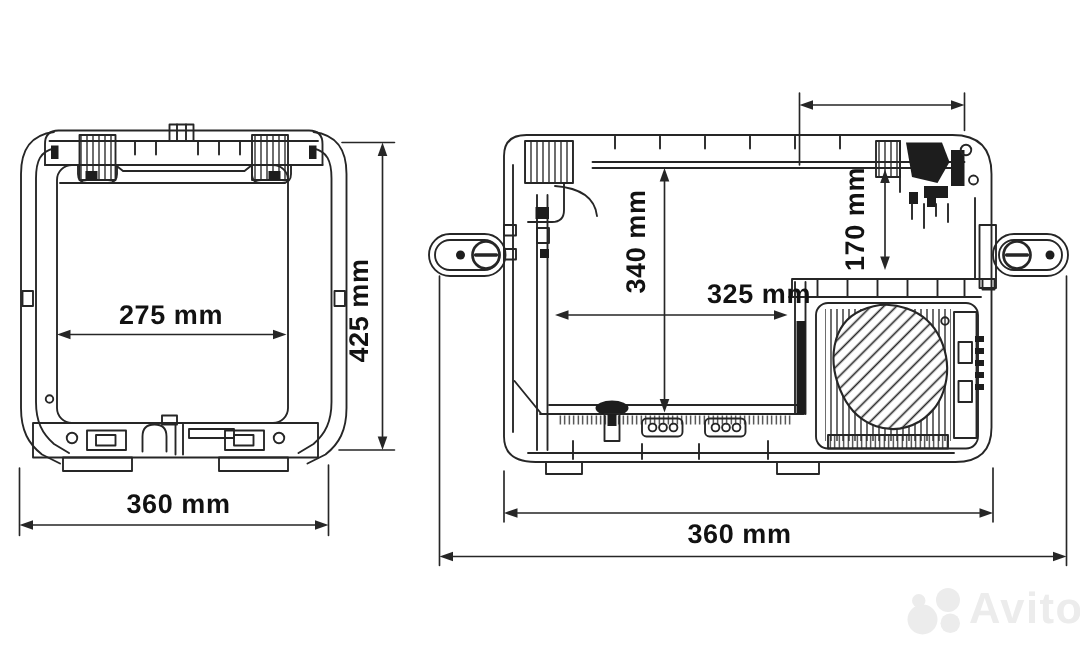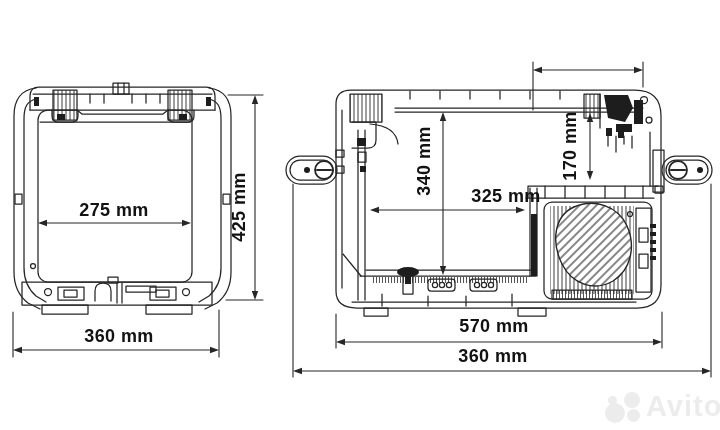--- a/index.html
+++ b/index.html
@@ -262,21 +262,20 @@
       </g>
     </g>
   </svg>
 
   <div class="dim-label" style="left:114px;top:210px">275 mm</div>
   <div class="dim-label rot" style="left:239px;top:207px">425 mm</div>
   <div class="dim-label" style="left:119px;top:336px">360 mm</div>
   <div class="dim-label rot" style="left:424px;top:161px">340 mm</div>
   <div class="dim-label rot" style="left:570px;top:146px">170 mm</div>
   <div class="dim-label" style="left:506px;top:196px">325 mm</div>
-  <div class="dim-label" style="left:494px;top:326px">570 mm</div>
   <div class="dim-label" style="left:493px;top:356px">360 mm</div>
 
   <div class="watermark">
     <span class="wm-logo">
       <span class="wm-dot d1"></span>
       <span class="wm-dot d2"></span>
       <span class="wm-dot d3"></span>
       <span class="wm-dot d4"></span>
     </span>
     <span class="wm-text">Avito</span>

